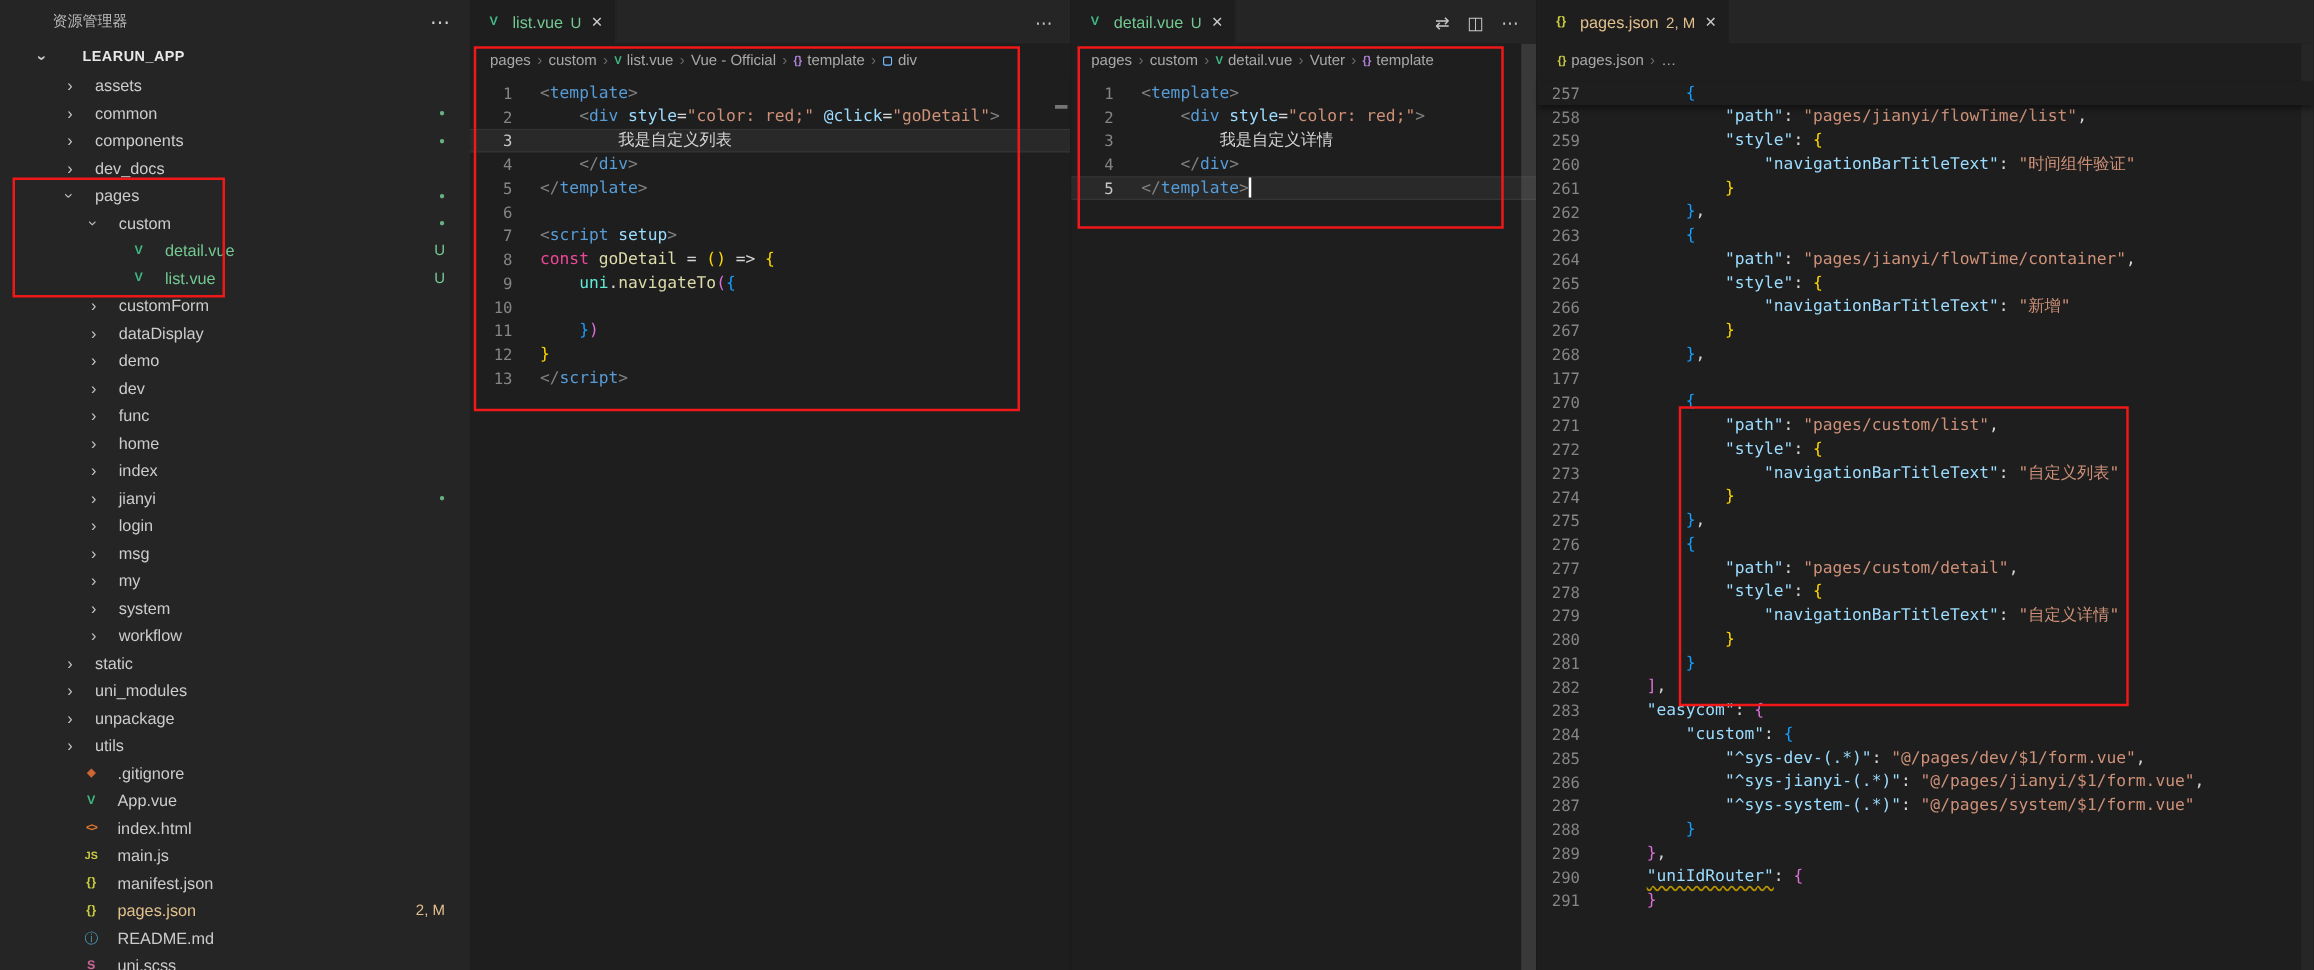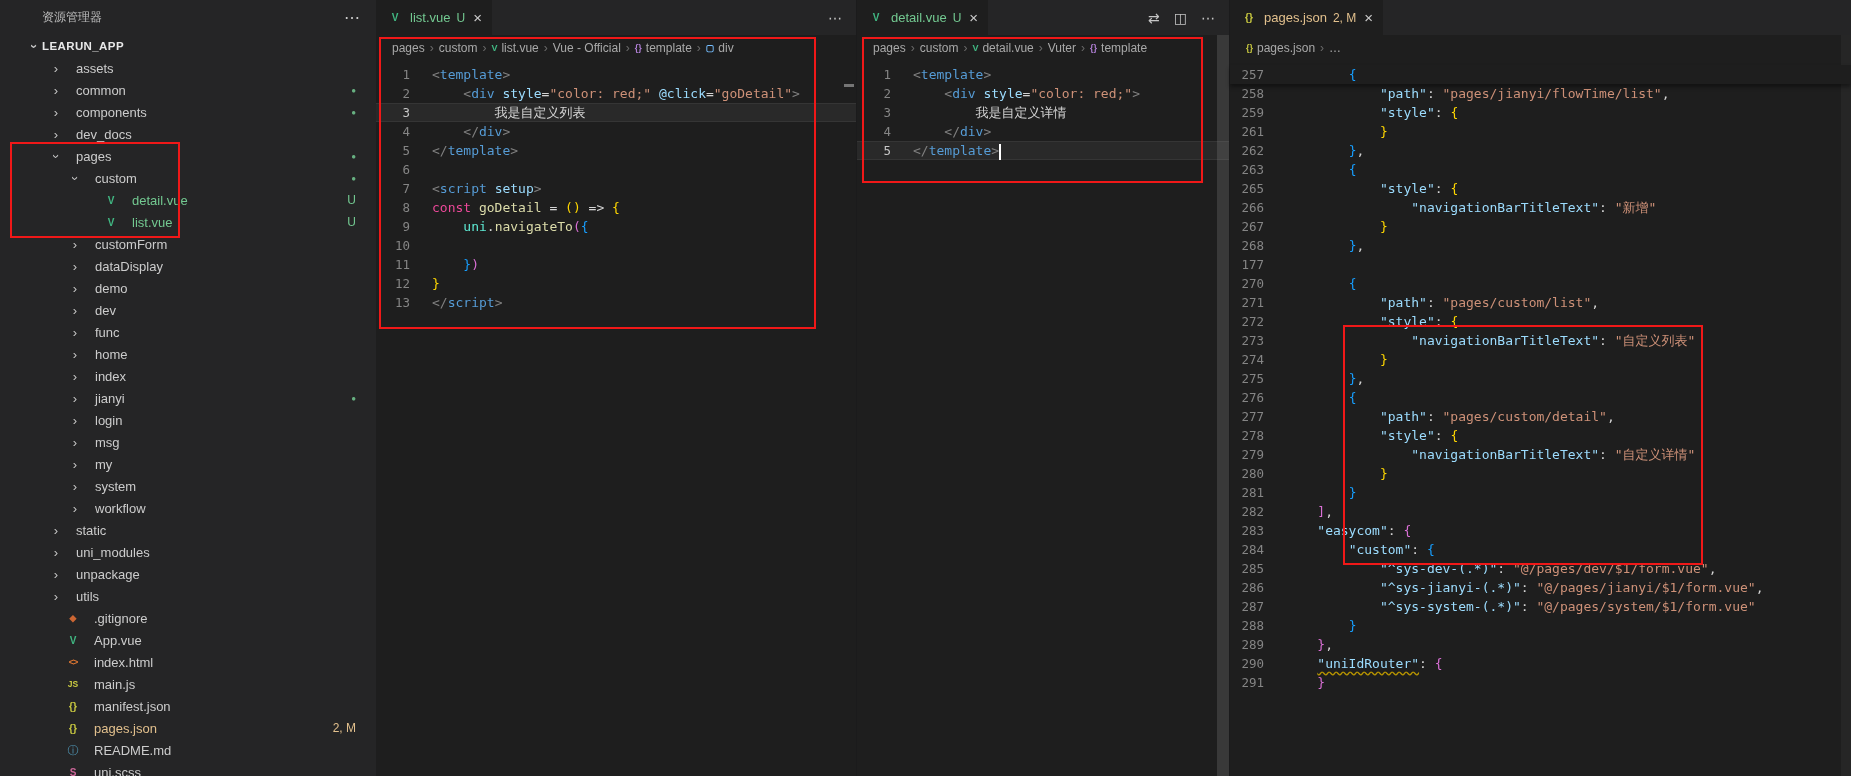--- a/index.html
+++ b/index.html
@@ -3,21 +3,21 @@
 <meta charset="utf-8">
 <style>
   *{margin:0;padding:0;box-sizing:border-box}
   html,body{width:1851px;height:776px;overflow:hidden;background:#1e1e1e;font-family:"Liberation Sans",sans-serif;}
   .app{position:relative;width:1851px;height:776px;}
 
   
   .sidebar{position:absolute;left:0;top:0;width:376px;height:100%;background:#252526;color:#cccccc;padding-left:22px;}
   .sb-header{height:35px;display:flex;align-items:center;padding:0 16px 0 20px;font-size:12px;color:#bbbbbb;}
   .sb-header .more{margin-left:auto;color:#cccccc;font-size:16px;cursor:pointer;}
-  .sb-root{height:22px;display:flex;align-items:center;padding-left:4px;font-weight:bold;font-size:11.5px;color:#e8e8e8;letter-spacing:.4px;}
+  .sb-root{height:22px;display:flex;align-items:center;padding-left:4px;font-weight:bold;font-size:11.5px;color:#e8e8e8;letter-spacing:.4px;gap:24px;}
   .tree-row{height:22px;display:flex;align-items:center;font-size:13px;color:#cccccc;padding-right:20px;cursor:pointer;white-space:nowrap;}
   .twistie{width:16px;flex:none;display:inline-block;text-align:center;color:#c5c5c5;font-size:13px;}
   .twistie.expanded{transform:rotate(90deg);}
   .tree-label{margin-left:12px;}
   .file-icon{width:18px;flex:none;text-align:center;font-size:10px;font-weight:bold;font-family:"Liberation Sans",sans-serif;}
   .git-dot{margin-left:auto;color:#73c991;font-size:8px;opacity:.85;}
   .git-badge{margin-left:auto;font-size:12px;color:#cccccc;}
   .c-untracked .tree-label,.c-untracked .git-badge{color:#73c991;}
   .c-modified .tree-label,.c-modified .git-badge{color:#e2c08d;}
 
@@ -370,23 +370,25 @@
         <span class="crumb">
           <span>…</span>
         </span>
       </div>
     <div class="codearea">
         <div class="sticky-block">
           <div class="code-line"><span class="ln">257</span><span class="lc"><span class="tk-txt">        </span><span class="tk-b3">{</span></span></div>
         </div>
         <div class="code-line"><span class="ln">258</span><span class="lc"><span class="tk-txt">            </span><span class="tk-key">"path"</span><span class="tk-op">: </span><span class="tk-str">"pages/jianyi/flowTime/list"</span><span class="tk-op">,</span></span></div>
         <div class="code-line"><span class="ln">259</span><span class="lc"><span class="tk-txt">            </span><span class="tk-key">"style"</span><span class="tk-op">: </span><span class="tk-b1">{</span></span></div>
+        <div class="code-line"><span class="ln">260</span><span class="lc"><span class="tk-txt">                </span><span class="tk-key">"navigationBarTitleText"</span><span class="tk-op">: </span><span class="tk-str">"时间组件验证"</span></span></div>
         <div class="code-line"><span class="ln">261</span><span class="lc"><span class="tk-txt">            </span><span class="tk-b1">}</span></span></div>
         <div class="code-line"><span class="ln">262</span><span class="lc"><span class="tk-txt">        </span><span class="tk-b3">}</span><span class="tk-op">,</span></span></div>
         <div class="code-line"><span class="ln">263</span><span class="lc"><span class="tk-txt">        </span><span class="tk-b3">{</span></span></div>
+        <div class="code-line"><span class="ln">264</span><span class="lc"><span class="tk-txt">            </span><span class="tk-key">"path"</span><span class="tk-op">: </span><span class="tk-str">"pages/jianyi/flowTime/container"</span><span class="tk-op">,</span></span></div>
         <div class="code-line"><span class="ln">265</span><span class="lc"><span class="tk-txt">            </span><span class="tk-key">"style"</span><span class="tk-op">: </span><span class="tk-b1">{</span></span></div>
         <div class="code-line"><span class="ln">266</span><span class="lc"><span class="tk-txt">                </span><span class="tk-key">"navigationBarTitleText"</span><span class="tk-op">: </span><span class="tk-str">"新增"</span></span></div>
         <div class="code-line"><span class="ln">267</span><span class="lc"><span class="tk-txt">            </span><span class="tk-b1">}</span></span></div>
         <div class="code-line"><span class="ln">268</span><span class="lc"><span class="tk-txt">        </span><span class="tk-b3">}</span><span class="tk-op">,</span></span></div>
         <div class="code-line"><span class="ln">177</span><span class="lc"></span></div>
         <div class="code-line"><span class="ln">270</span><span class="lc"><span class="tk-txt">        </span><span class="tk-b3">{</span></span></div>
         <div class="code-line"><span class="ln">271</span><span class="lc"><span class="tk-txt">            </span><span class="tk-key">"path"</span><span class="tk-op">: </span><span class="tk-str">"pages/custom/list"</span><span class="tk-op">,</span></span></div>
         <div class="code-line"><span class="ln">272</span><span class="lc"><span class="tk-txt">            </span><span class="tk-key">"style"</span><span class="tk-op">: </span><span class="tk-b1">{</span></span></div>
         <div class="code-line"><span class="ln">273</span><span class="lc"><span class="tk-txt">                </span><span class="tk-key">"navigationBarTitleText"</span><span class="tk-op">: </span><span class="tk-str">"自定义列表"</span></span></div>
         <div class="code-line"><span class="ln">274</span><span class="lc"><span class="tk-txt">            </span><span class="tk-b1">}</span></span></div>

